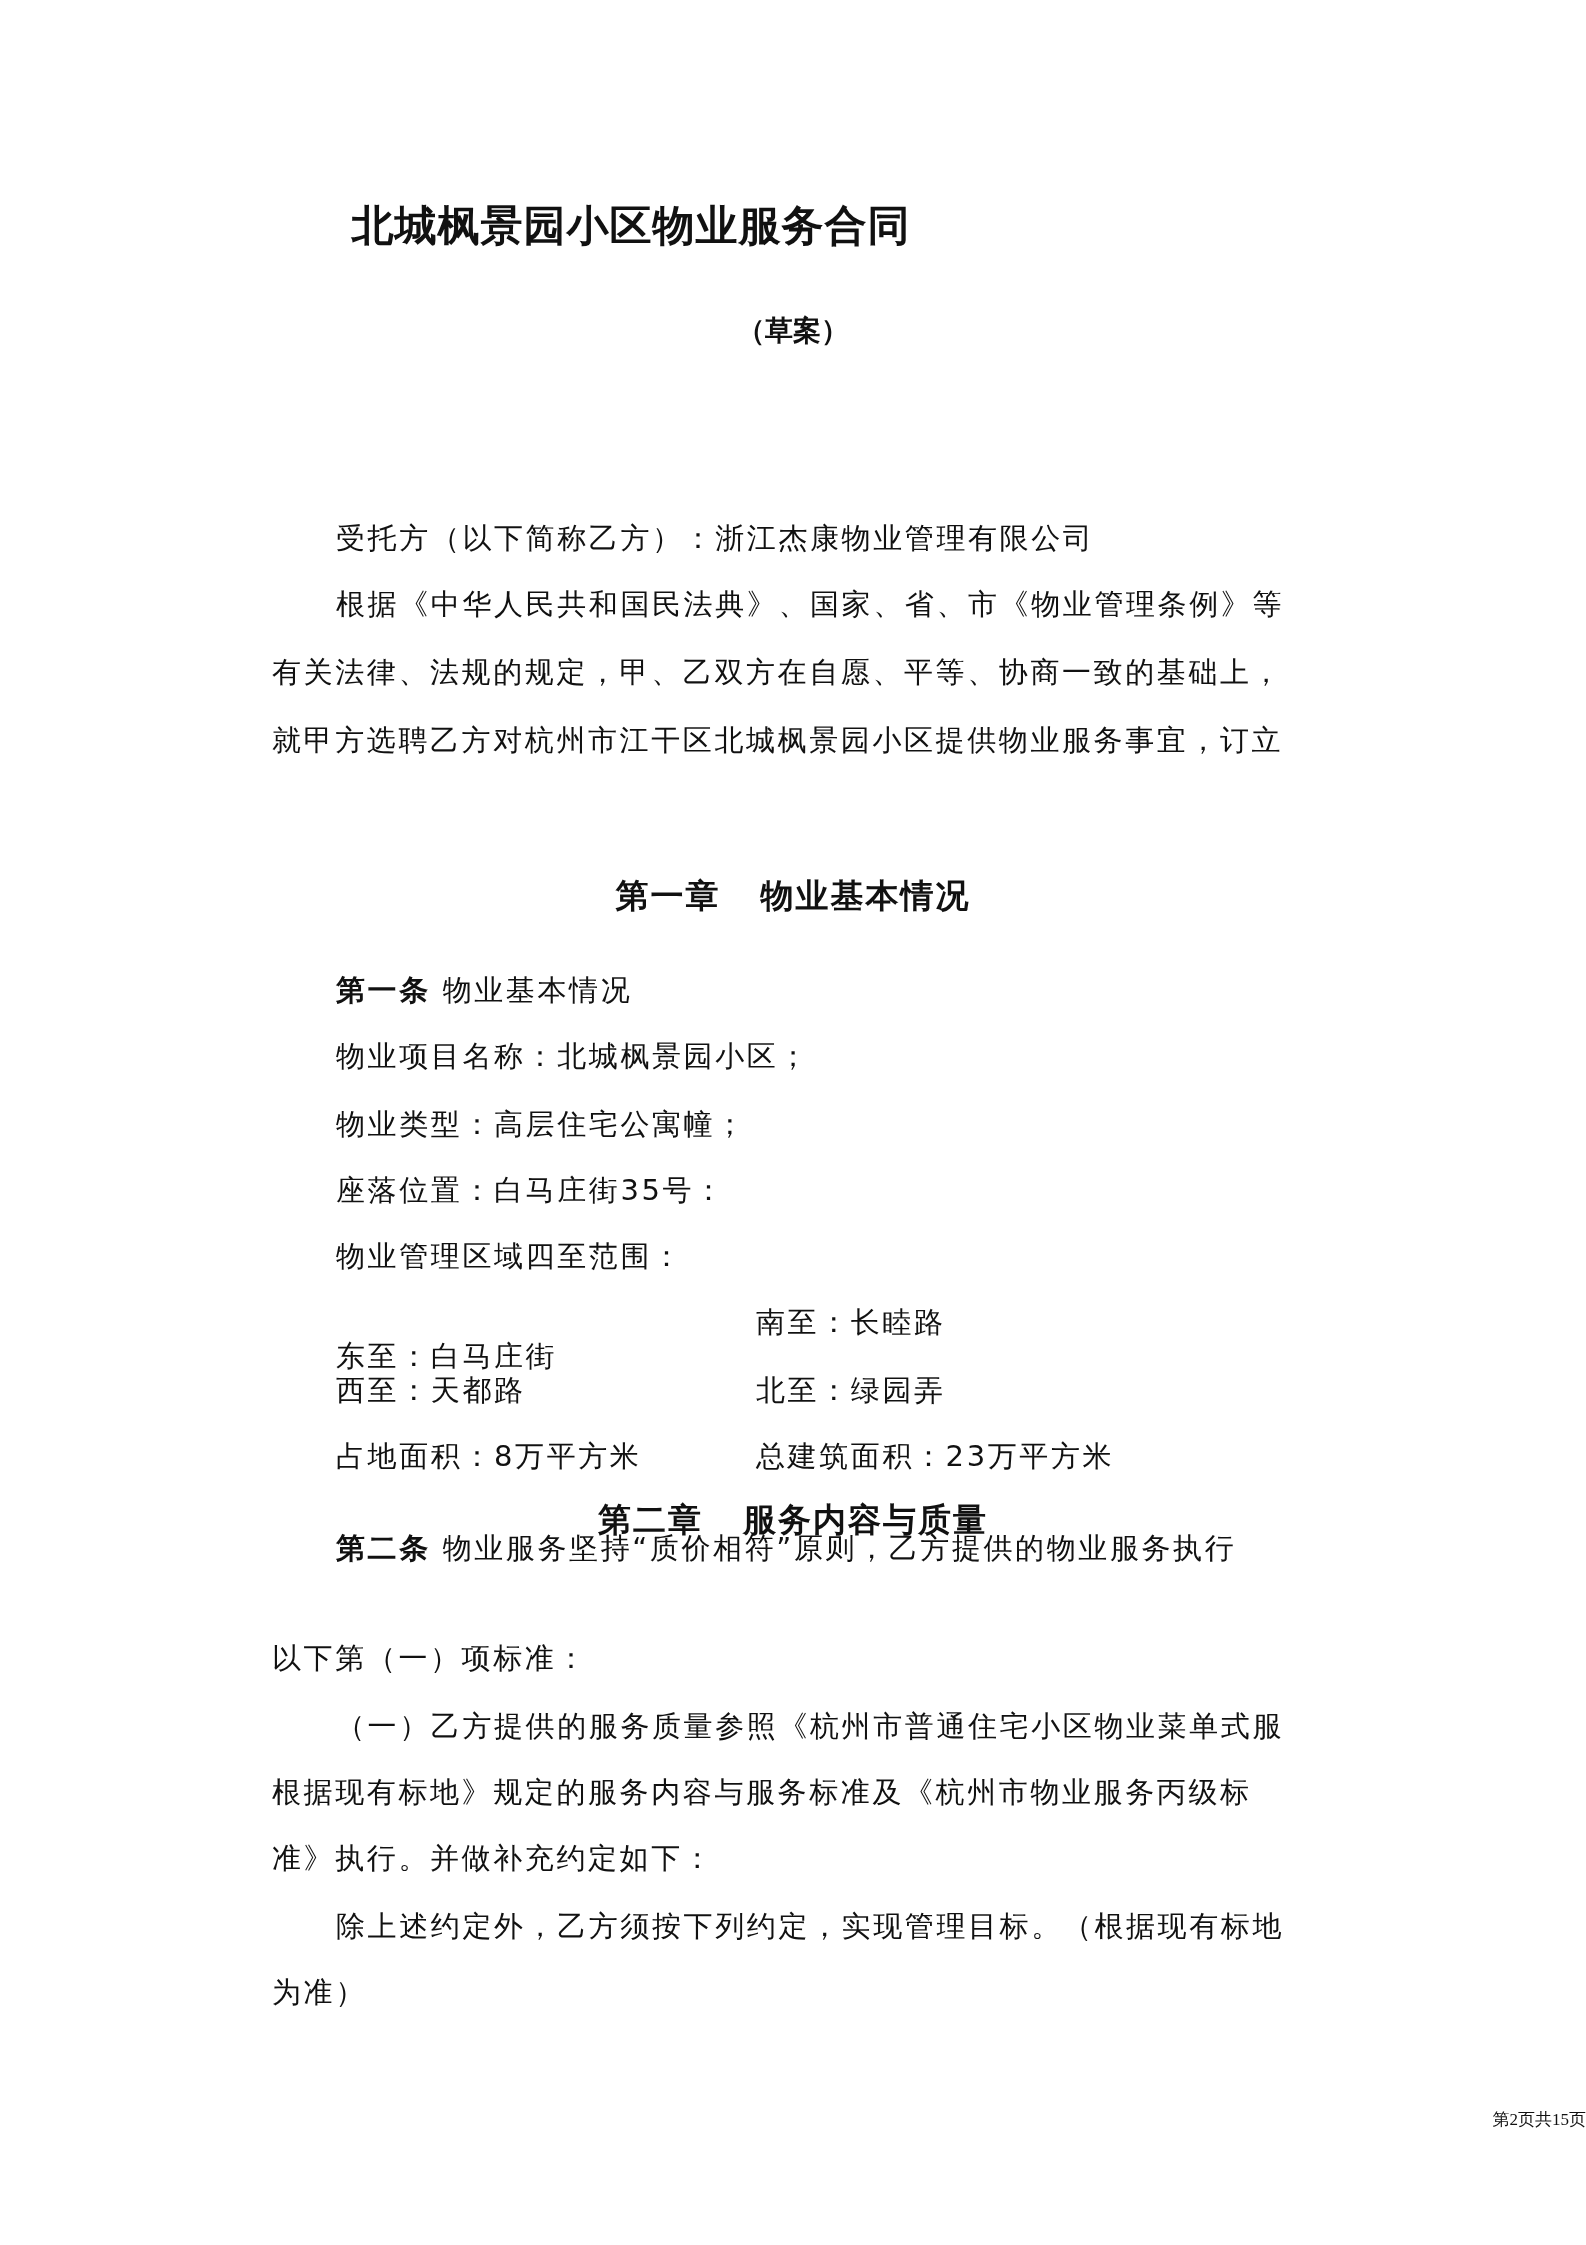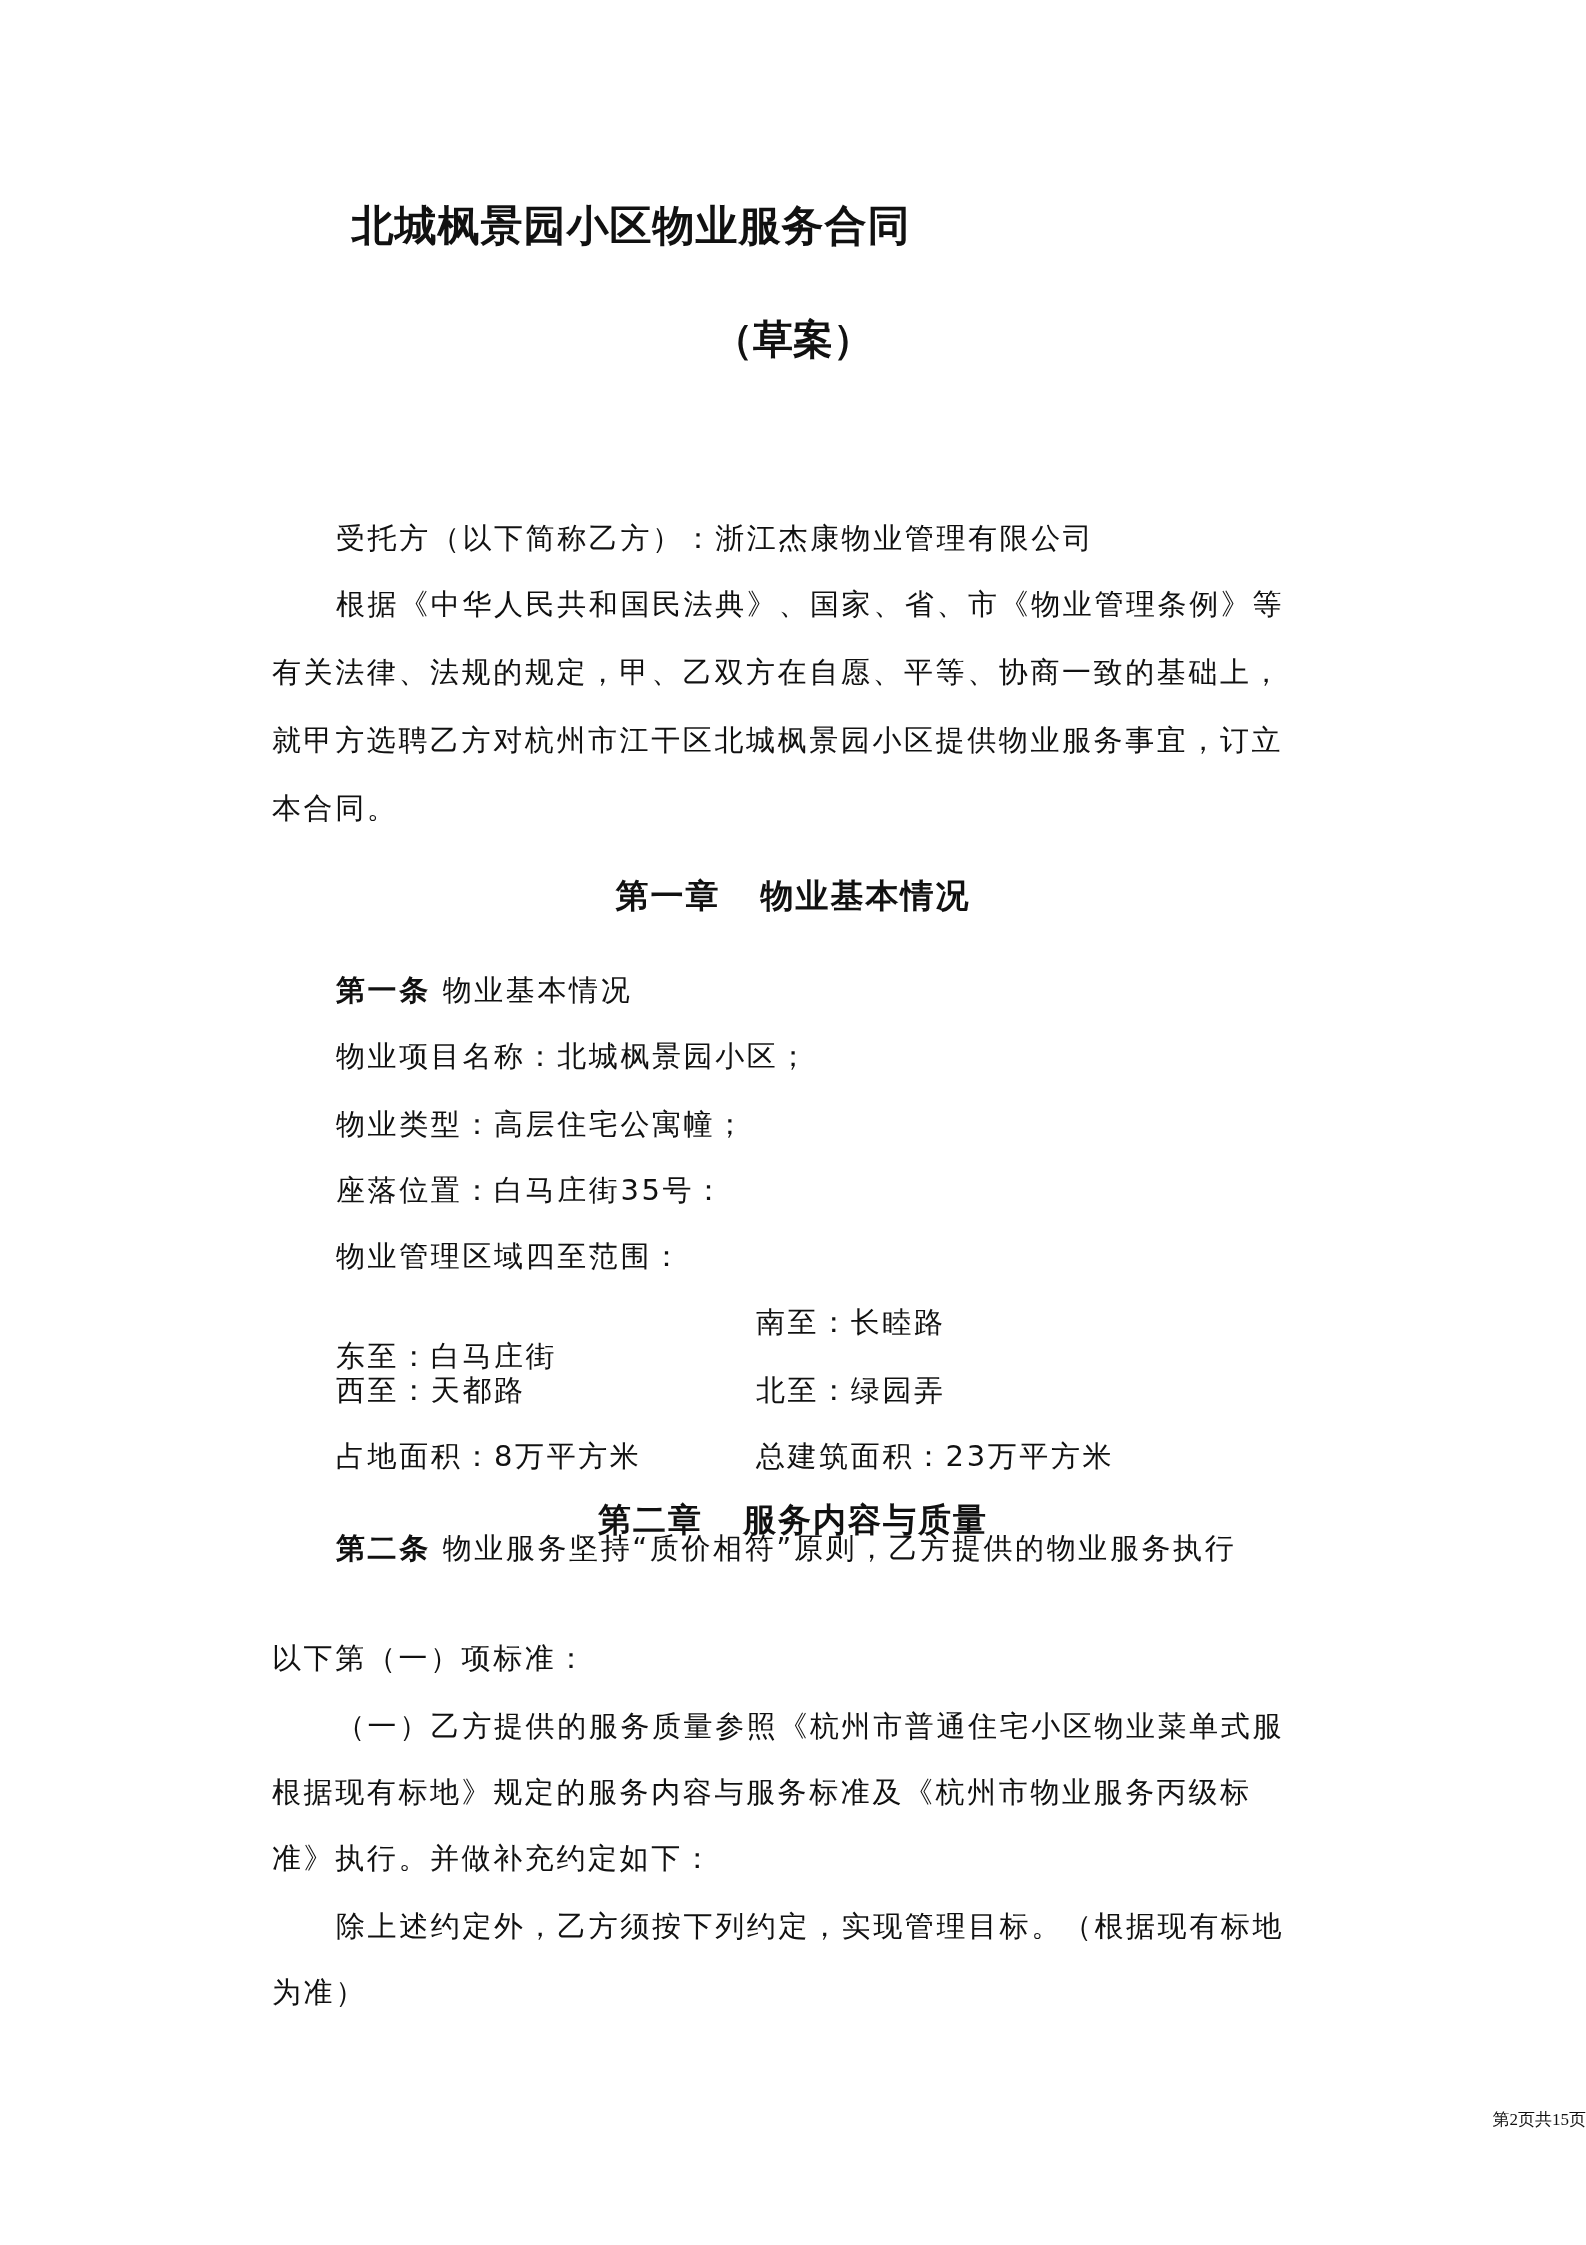--- a/index.html
+++ b/index.html
@@ -9,21 +9,21 @@
       color: #111111;
     }
     .page { position: absolute; left: 0; top: 0; width: 1586px; height: 2245px; background: #fff; }
     .title {
       position: absolute; left: 0; width: 1262px; top: 198px;
       text-align: center; font-size: 42px; font-weight: bold; letter-spacing: 1px;
       font-family: "DejaVu Sans", "Liberation Sans", sans-serif;
     }
     .subtitle {
       position: absolute; left: 0; width: 1586px; top: 312px;
-      text-align: center; font-size: 40px; font-weight: bold;
+      text-align: center; font-size: 28px; font-weight: bold;
       font-family: "DejaVu Sans", "Liberation Sans", sans-serif;
     }
     .line {
       position: absolute; left: 272px; width: 1020px;
       font-size: 29px; line-height: 40px; white-space: nowrap; letter-spacing: 2.6px;
       font-family: "DejaVu Sans", "Liberation Sans", sans-serif;
     }
     .indent { left: 336px; }
     .chapter {
       position: absolute; left: 0; width: 1586px; text-align: center;
@@ -43,21 +43,20 @@
 <div class="page">
 
   <div class="title">北城枫景园小区物业服务合同</div>
   <div class="subtitle">（草案）</div>
 
   <div class="line indent" style="top:518px;">受托方（以下简称乙方）：浙江杰康物业管理有限公司</div>
 
   <div class="line indent" style="top:584px;">根据《中华人民共和国民法典》、国家、省、市《物业管理条例》等</div>
   <div class="line" style="top:652px;">有关法律、法规的规定，甲、乙双方在自愿、平等、协商一致的基础上，</div>
   <div class="line" style="top:720px;">就甲方选聘乙方对杭州市江干区北城枫景园小区提供物业服务事宜，订立</div>
-  <div class="line" style="top:788px;">本合同。</div>
 
   <div class="chapter" style="top:874px;">
     <span>第一章</span><span class="gap"></span><span>物业基本情况</span>
   </div>
 
   <div class="line indent" style="top:970px;">
     <span class="bold">第一条</span>
     <span>物业基本情况</span>
   </div>
 

